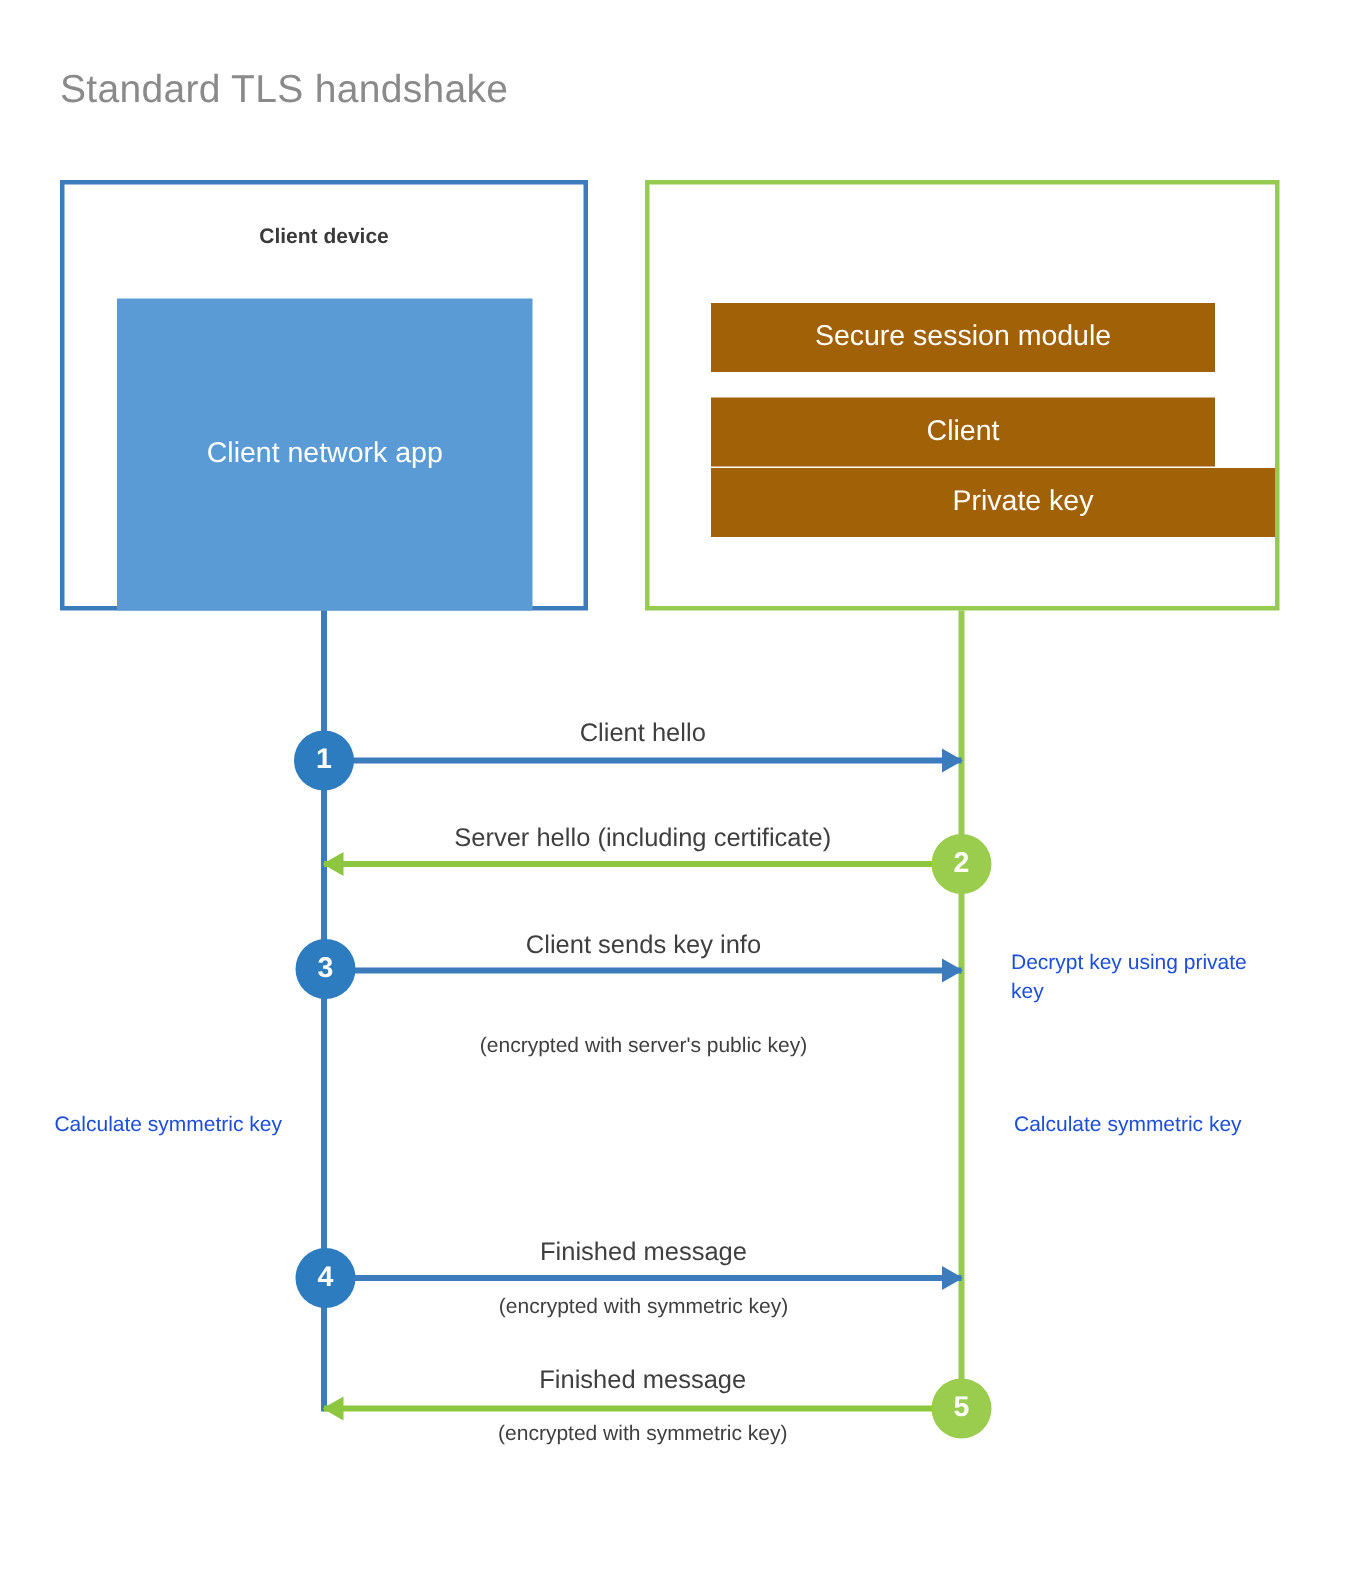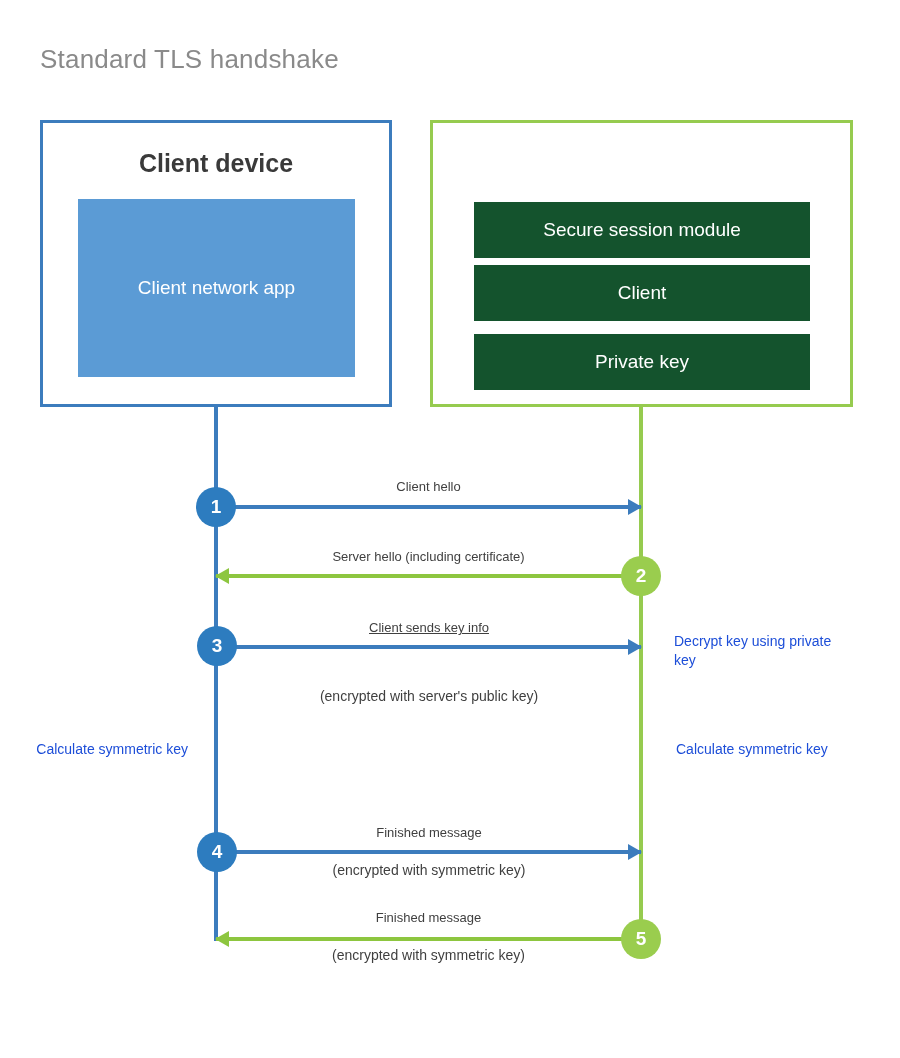--- a/index.html
+++ b/index.html
@@ -49,58 +49,58 @@
     width: 423px;
     height: 287px;
     border: 3px solid #96cb4f;
   }
   .party-title {
     position: absolute;
     left: 0;
     right: 0;
     top: 26px;
     text-align: center;
-    font-size: 25px;
+    font-size: 14px;
     font-weight: bold;
     color: #3a3a3a;
   }
 
   
   #client-app-block {
     position: absolute;
     left: 35px;
     top: 76px;
     width: 277px;
-    height: 178px;
+    height: 208px;
     background: #5b9bd5;
     display: flex;
     align-items: center;
     justify-content: center;
     text-align: left;
     color: #ffffff;
     font-size: 19px;
     line-height: 1.35;
     padding: 0 12px;
     box-sizing: border-box;
   }
   .server-block {
     position: absolute;
     left: 41px;
     width: 336px;
-    height: 56px;
-    background: #14532d;
+    height: 46px;
+    background: #a16207;
     display: flex;
     align-items: center;
     justify-content: center;
     color: #ffffff;
     font-size: 19px;
   }
   #server-block-0 { top: 79px; }
   #server-block-1 { top: 142px; }
-  #server-block-2 { top: 211px; }
+  #server-block-2 { top: 189px; padding-left: 40px; }
 
   
   .lifeline {
     position: absolute;
     width: 4px;
   }
   #client-lifeline {
     left: 214px;
     top: 407px;
     height: 534px;
@@ -160,21 +160,21 @@
     font-weight: bold;
   }
   .circle-blue { background: #2d7cbf; }
   .circle-green { background: #9acd4e; }
 
   
   .msg-label {
     position: absolute;
     text-align: center;
     color: #3f3f3f;
-    font-size: 13px;
+    font-size: 17px;
     white-space: nowrap;
   }
   .msg-sublabel {
     position: absolute;
     text-align: center;
     color: #3f3f3f;
     font-size: 14px;
     white-space: nowrap;
   }
 
@@ -220,21 +220,21 @@
     <div class="arrow-line"></div>
     <div class="arrow-head"></div>
   </div>
   <div class="msg-label" style="left:216px; top:549px; width:425px;">Server hello (including certificate)</div>
   <div class="step-circle circle-green" style="left:621px; top:556px;">2</div>
 
   <div class="arrow-row arrow-blue arrow-right" style="left:217px; top:645px; width:424px;">
     <div class="arrow-line"></div>
     <div class="arrow-head"></div>
   </div>
-  <div class="msg-label" style="left:217px; top:620px; width:424px;text-decoration:underline;">Client sends key info</div>
+  <div class="msg-label" style="left:217px; top:620px; width:424px;">Client sends key info</div>
   <div class="msg-sublabel" style="left:217px; top:656px; width:424px;margin-top:32px;">(encrypted with server's public key)</div>
   <div class="step-circle circle-blue" style="left:197px; top:626px;">3</div>
   <div class="side-note side-note-right" style="left:674px; top:632px; width:180px;">Decrypt key using private key</div>
 
   <div class="side-note side-note-left" style="left:24px; top:740px; width:164px;">Calculate symmetric key</div>
   <div class="side-note side-note-right" style="left:676px; top:740px; width:180px;">Calculate symmetric key</div>
 
   <div class="arrow-row arrow-blue arrow-right" style="left:217px; top:850px; width:424px;">
     <div class="arrow-line"></div>
     <div class="arrow-head"></div>

